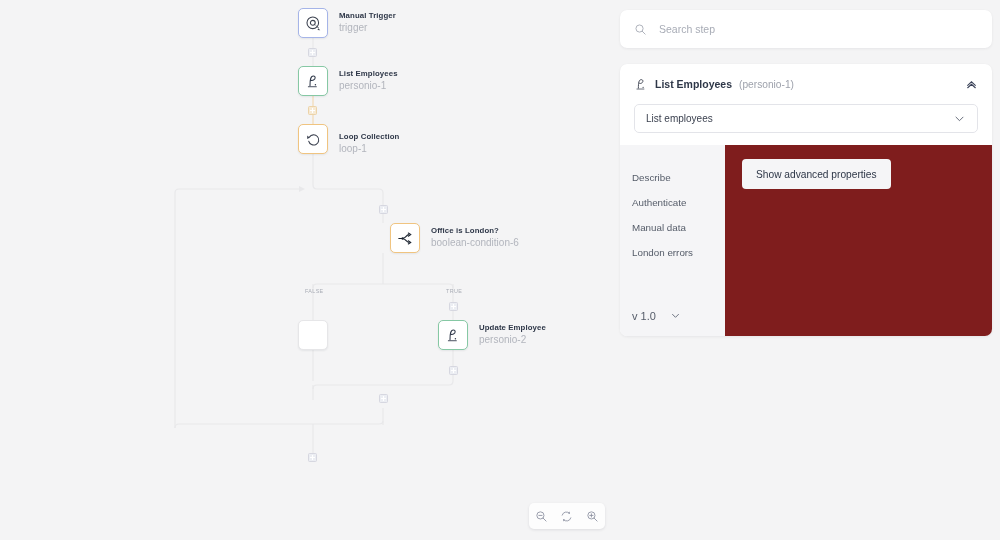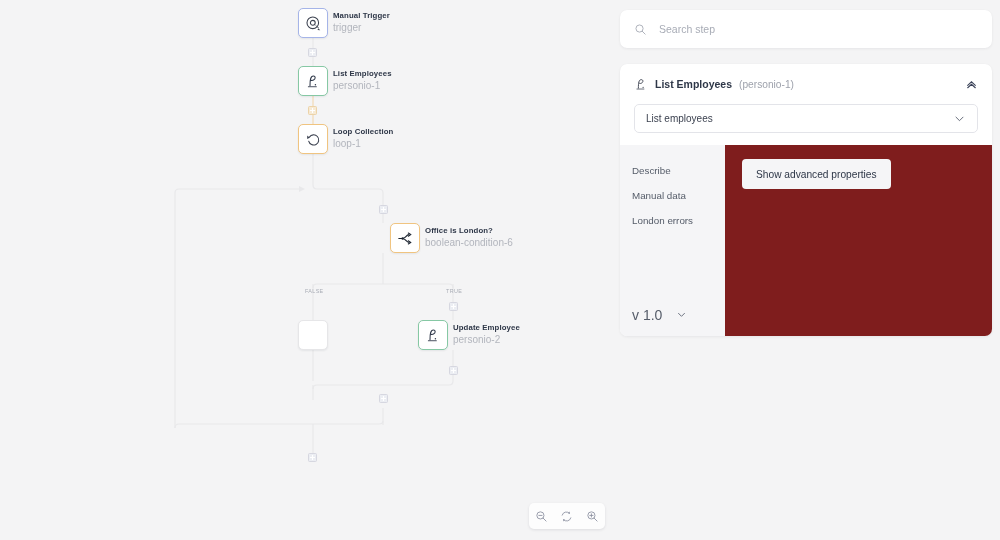--- a/index.html
+++ b/index.html
@@ -16,21 +16,21 @@
     position: absolute; left: 0; top: 0;
     width: 612px; height: 540px;
     background: #f4f4f5;
     overflow: hidden;
   }
   #edges { position: absolute; left: 0; top: 0; width: 612px; height: 540px; }
 
   .node {
     position: absolute;
     display: flex; align-items: center;
-    gap: 5px;
+    gap: 11px;
   }
   .node-box {
     width: 30px; height: 30px;
     background: #ffffff;
     border-radius: 5px;
     display: flex; align-items: center; justify-content: center;
     box-shadow: 0 1px 2px rgba(16,24,40,.07);
   }
   .node-box.trigger  { border: 1.5px solid #a5b4e8; }
   .node-box.personio { border: 1.5px solid #86c8a4; }
@@ -130,31 +130,31 @@
   #op-select .chev { margin-left: auto; display: flex; }
 
   #step-body { display: flex; flex: 1 1 auto; min-height: 0; }
   #step-tabs {
     width: 105px; flex: 0 0 105px;
     background: #f5f5f7;
     padding: 13px 0 0 0;
     display: flex; flex-direction: column;
   }
   .tab-item {
-    display: flex; align-items: center;
+    display: flex; align-items: flex-end;
     height: 25px; padding: 0 12px;
     font-size: 9.8px; color: #555c69;
     cursor: pointer; white-space: nowrap;
   }
   .tab-item.active { color: #1761d6; font-weight: bold; }
   .tab-item .arrow { margin-left: auto; font-size: 8px; color: #1761d6; font-weight: bold; }
   #version-row {
     margin-top: auto; padding: 0 12px 13px 12px;
-    display: flex; align-items: flex-end; gap: 14px;
-    font-size: 14px; color: #555c69; cursor: pointer;
+    display: flex; align-items: flex-start; gap: 14px;
+    font-size: 11px; color: #555c69; cursor: pointer;
   }
   #step-panel { flex: 1 1 auto; background: #7f1d1d; padding: 14px 0 0 17px; }
   #adv-btn {
     display: inline-flex; align-items: center; justify-content: center;
     height: 30px; padding: 0 14px;
     background: #f5f5f7; border: none; border-radius: 4px;
     font-family: "Liberation Sans", sans-serif;
     font-size: 10.2px; color: #2e3748;
     cursor: pointer;
   }
@@ -223,21 +223,21 @@
         </svg>
       </div>
       <div class="node-labels">
         <div class="node-title">List Employees</div>
         <div class="node-sub">personio-1</div>
       </div>
     </div>
 
     <div class="plus-btn" style="left:308px; top:105.5px; background:#f7ead4; border-color:#ecd3a8;"></div>
 
-    <div class="node" style="left:298px; top:124px;">
+    <div class="node" style="left:298px; top:124px;align-items:flex-end;">
       <div class="node-box loop">
         <svg width="17" height="17" viewBox="0 0 24 24">
           <path d="M6.2 8.6 A7.2 7.2 0 1 1 5.2 14.4" fill="none" stroke="#3c4250" stroke-width="1.5" stroke-linecap="round"></path>
           <path d="M3.2 6.4 L6.7 9.4 L3.0 11.2 Z" fill="#3c4250"></path>
         </svg>
       </div>
       <div class="node-labels">
         <div class="node-title">Loop Collection</div>
         <div class="node-sub">loop-1</div>
       </div>
@@ -260,21 +260,21 @@
       </div>
     </div>
 
     <div class="branch-label" style="left:305px; top:288px;">FALSE</div>
     <div class="branch-label" style="left:446px; top:288px;">TRUE</div>
 
     <div class="node-box ghost" style="position:absolute; left:298px; top:320px;"></div>
 
     <div class="plus-btn" style="left:448.5px; top:302px;"></div>
 
-    <div class="node" style="left:418px; top:320px;">
+    <div class="node" style="left:438px; top:320px;">
       <div class="node-box personio">
         <svg width="16" height="16" viewBox="0 0 24 24">
           <path d="M7.5 19 C7.5 10, 8.2 4.5, 12.6 4.5 C16 4.5, 16.2 9, 12.8 10.6 C11 11.4, 9.6 11.2, 9 10.6" fill="none" stroke="#2e3748" stroke-width="1.6" stroke-linecap="round"></path>
           <path d="M5 20.6 H17" stroke="#2e3748" stroke-width="1.3" stroke-linecap="round"></path>
           <circle cx="15.6" cy="17.6" r="1.1" fill="#2e3748"></circle>
         </svg>
       </div>
       <div class="node-labels">
         <div class="node-title">Update Employee</div>
         <div class="node-sub">personio-2</div>
@@ -347,20 +347,23 @@
           </svg>
         </span>
       </div>
 
       <div id="step-body">
         <div id="step-tabs">
           <div class="tab-item">
             <span>Describe</span>
           </div>
           <div class="tab-item">
+            <span>Authenticate</span>
+          </div>
+          <div class="tab-item">
             <span>Manual data</span>
           </div>
           <div class="tab-item">
             <span>London errors</span>
           </div>
 
           <div id="version-row">
             <span>v 1.0</span>
             <span>
               <svg width="11" height="11" viewBox="0 0 24 24">

